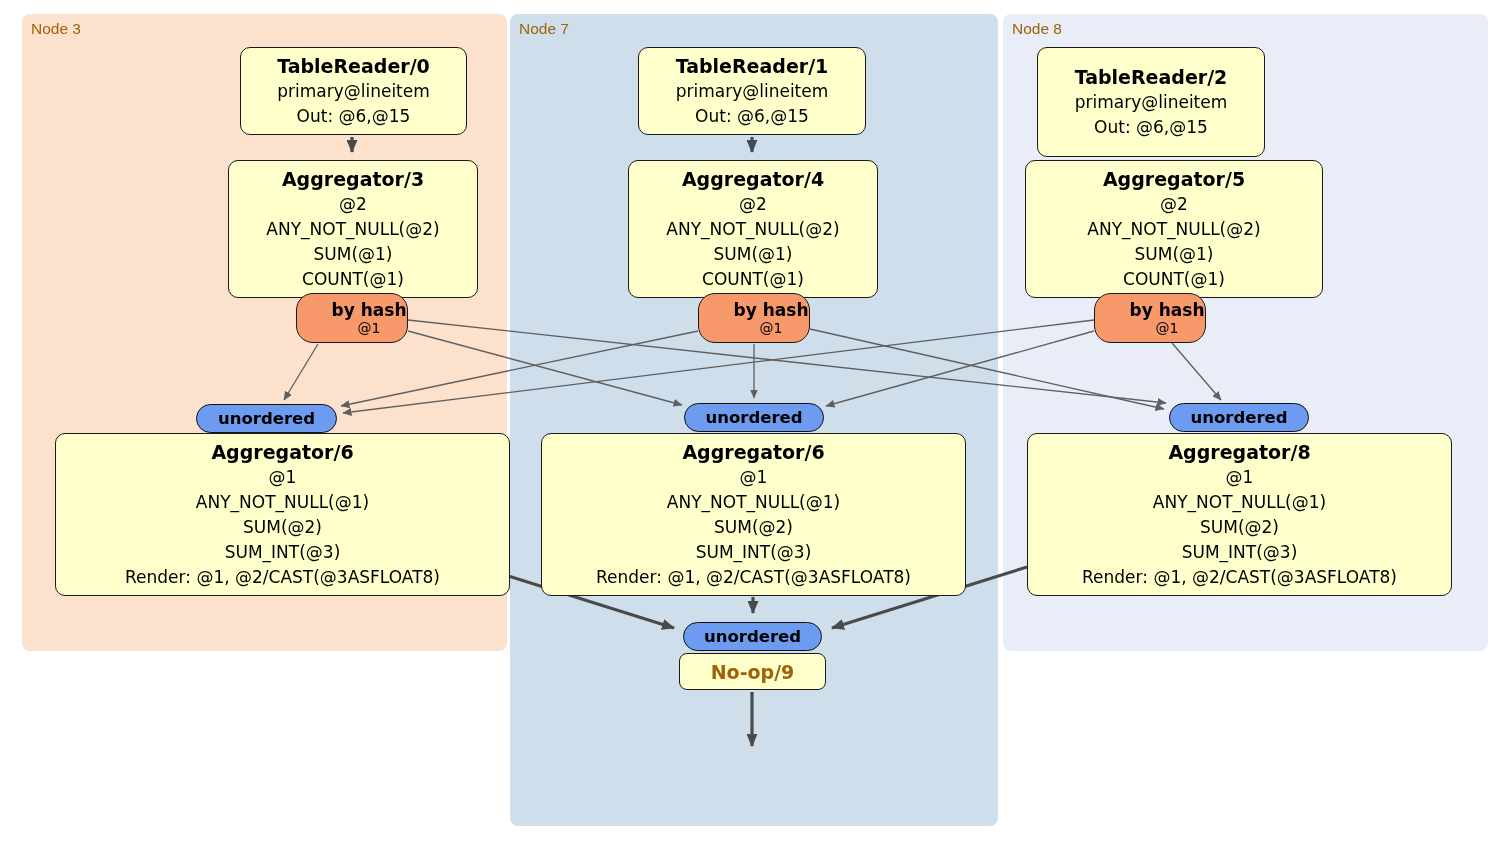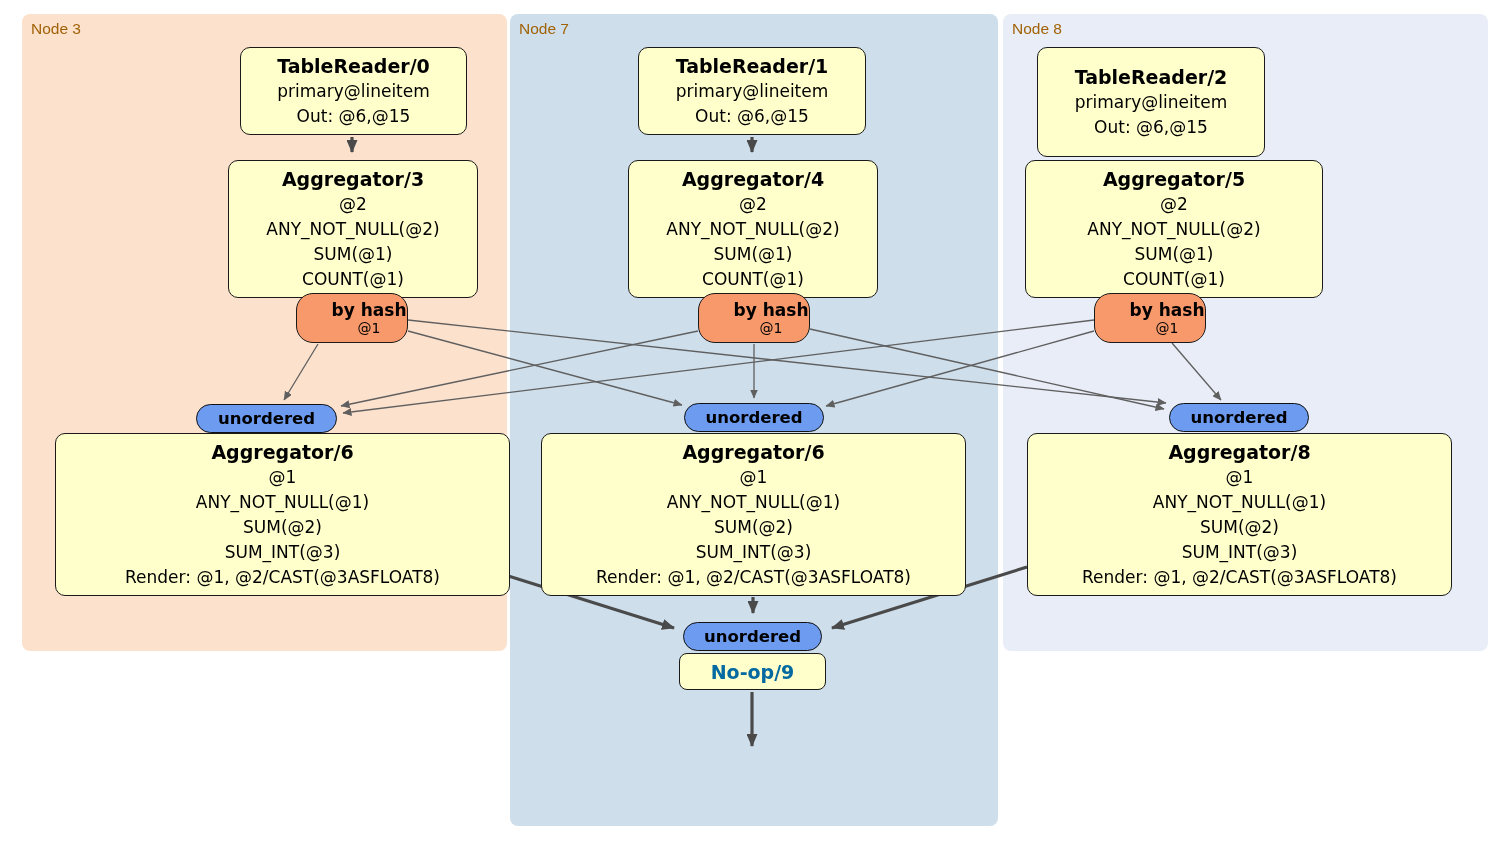--- a/index.html
+++ b/index.html
@@ -41,21 +41,21 @@
     position:absolute; background:#6c9bf0;
     border:1.5px solid #111; border-radius:15px;
     display:flex; align-items:center; justify-content:center;
     font-weight:bold; font-size:16.5px; color:#000000; box-sizing:border-box;
   }
 
   .endbox {
     position:absolute; background:#ffffcc;
     border:1.5px solid #1a1a1a; border-radius:8px;
     display:flex; align-items:center; justify-content:center;
-    font-weight:bold; font-size:19px; color:#0369a1; box-sizing:border-box;
+    font-weight:bold; font-size:19px; color:#a16207; box-sizing:border-box;
   }
 </style>
 </head>
 <body>
 
 <div class="canvas">
 
   <div class="region region-node3">
     <div class="region-label">Node 3</div>
   </div>

